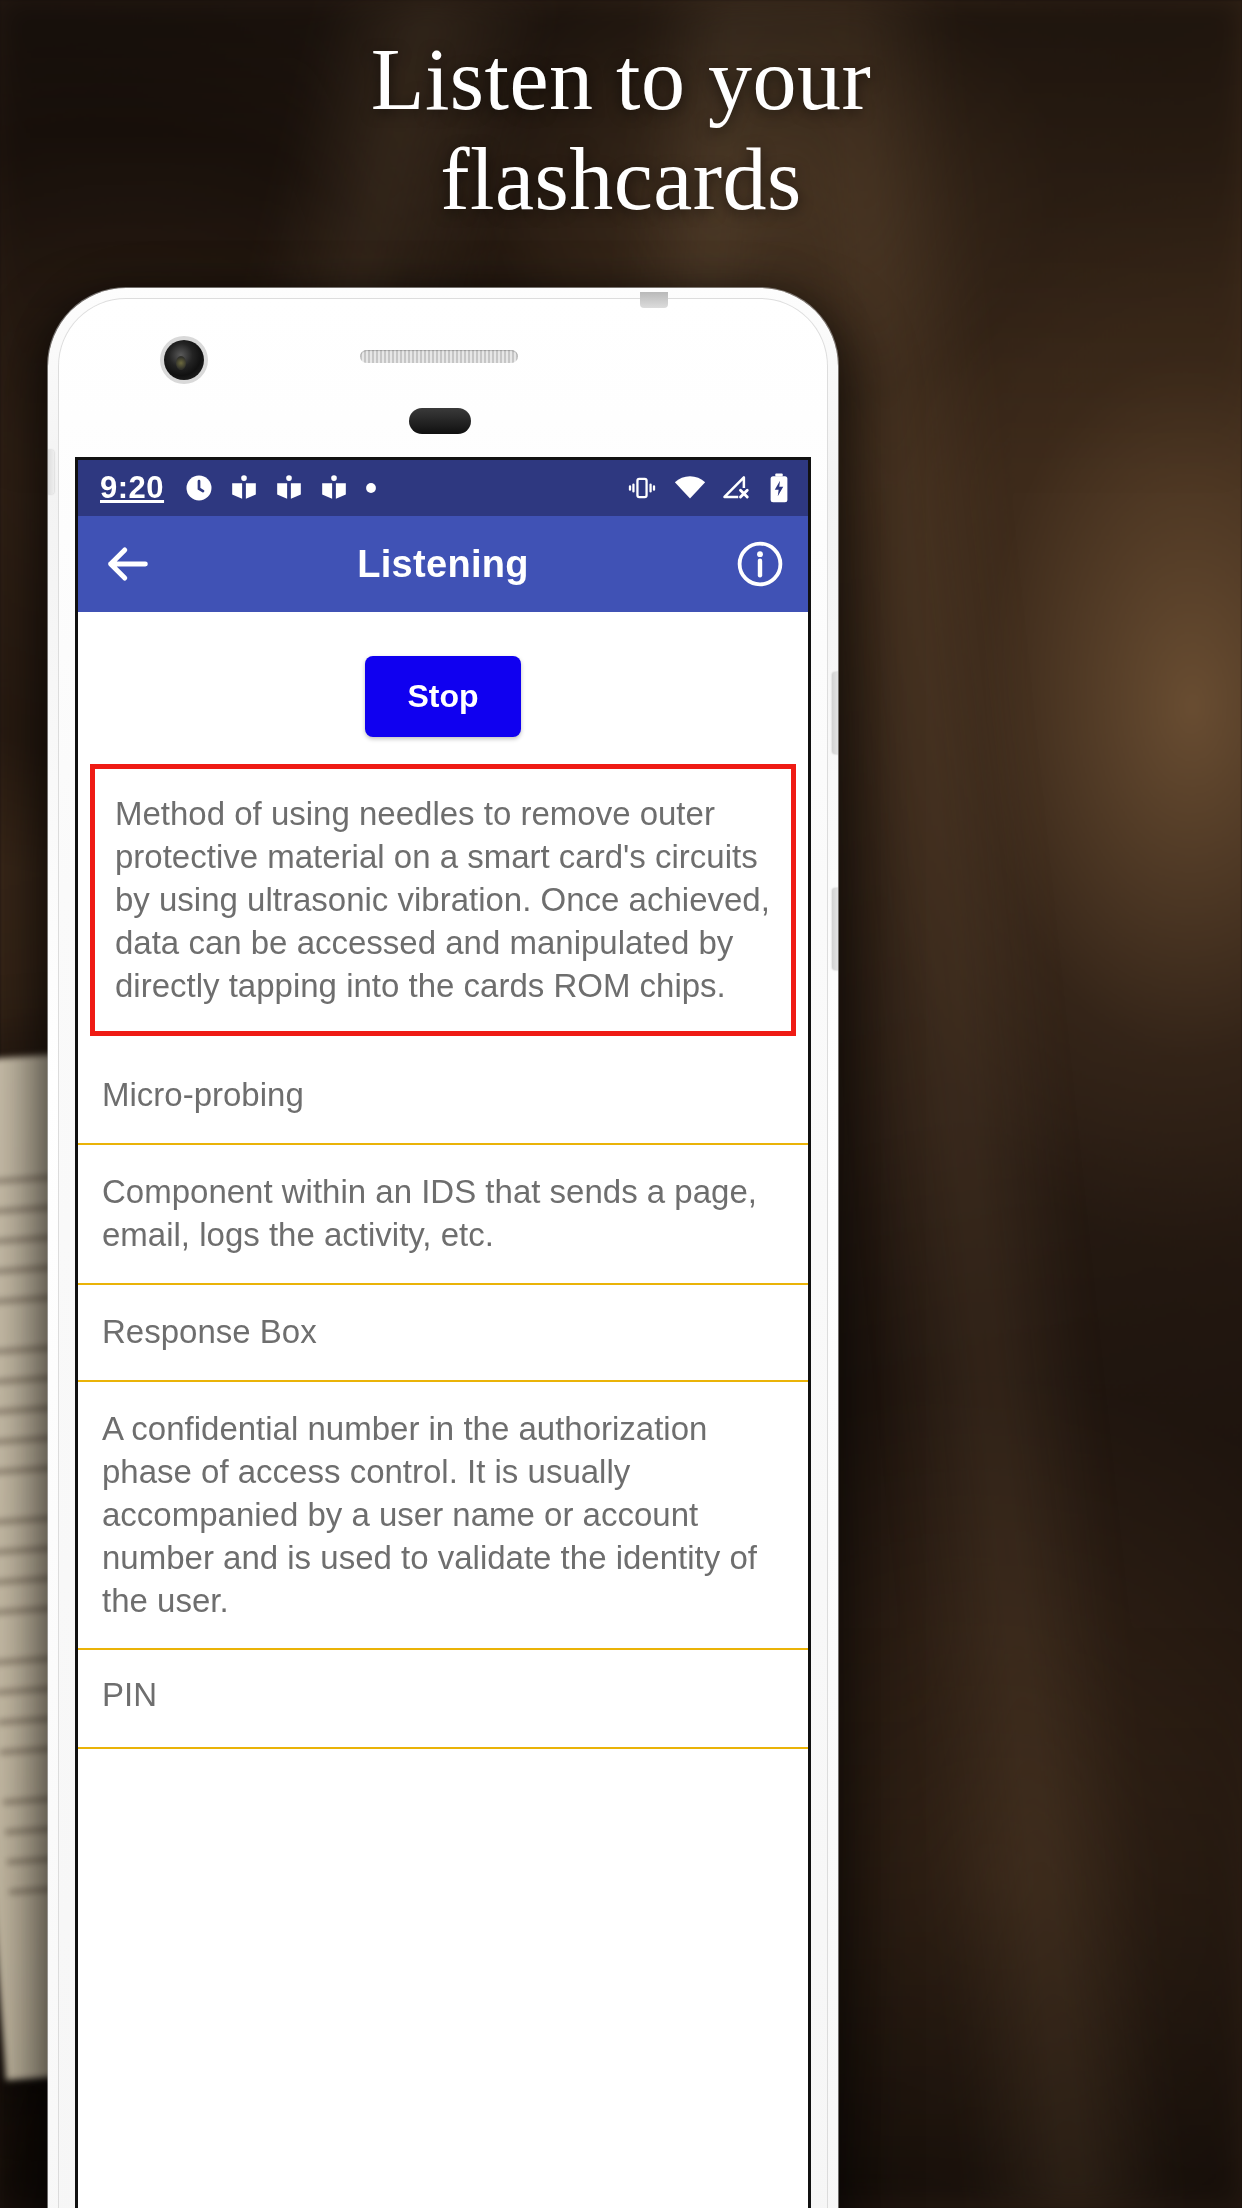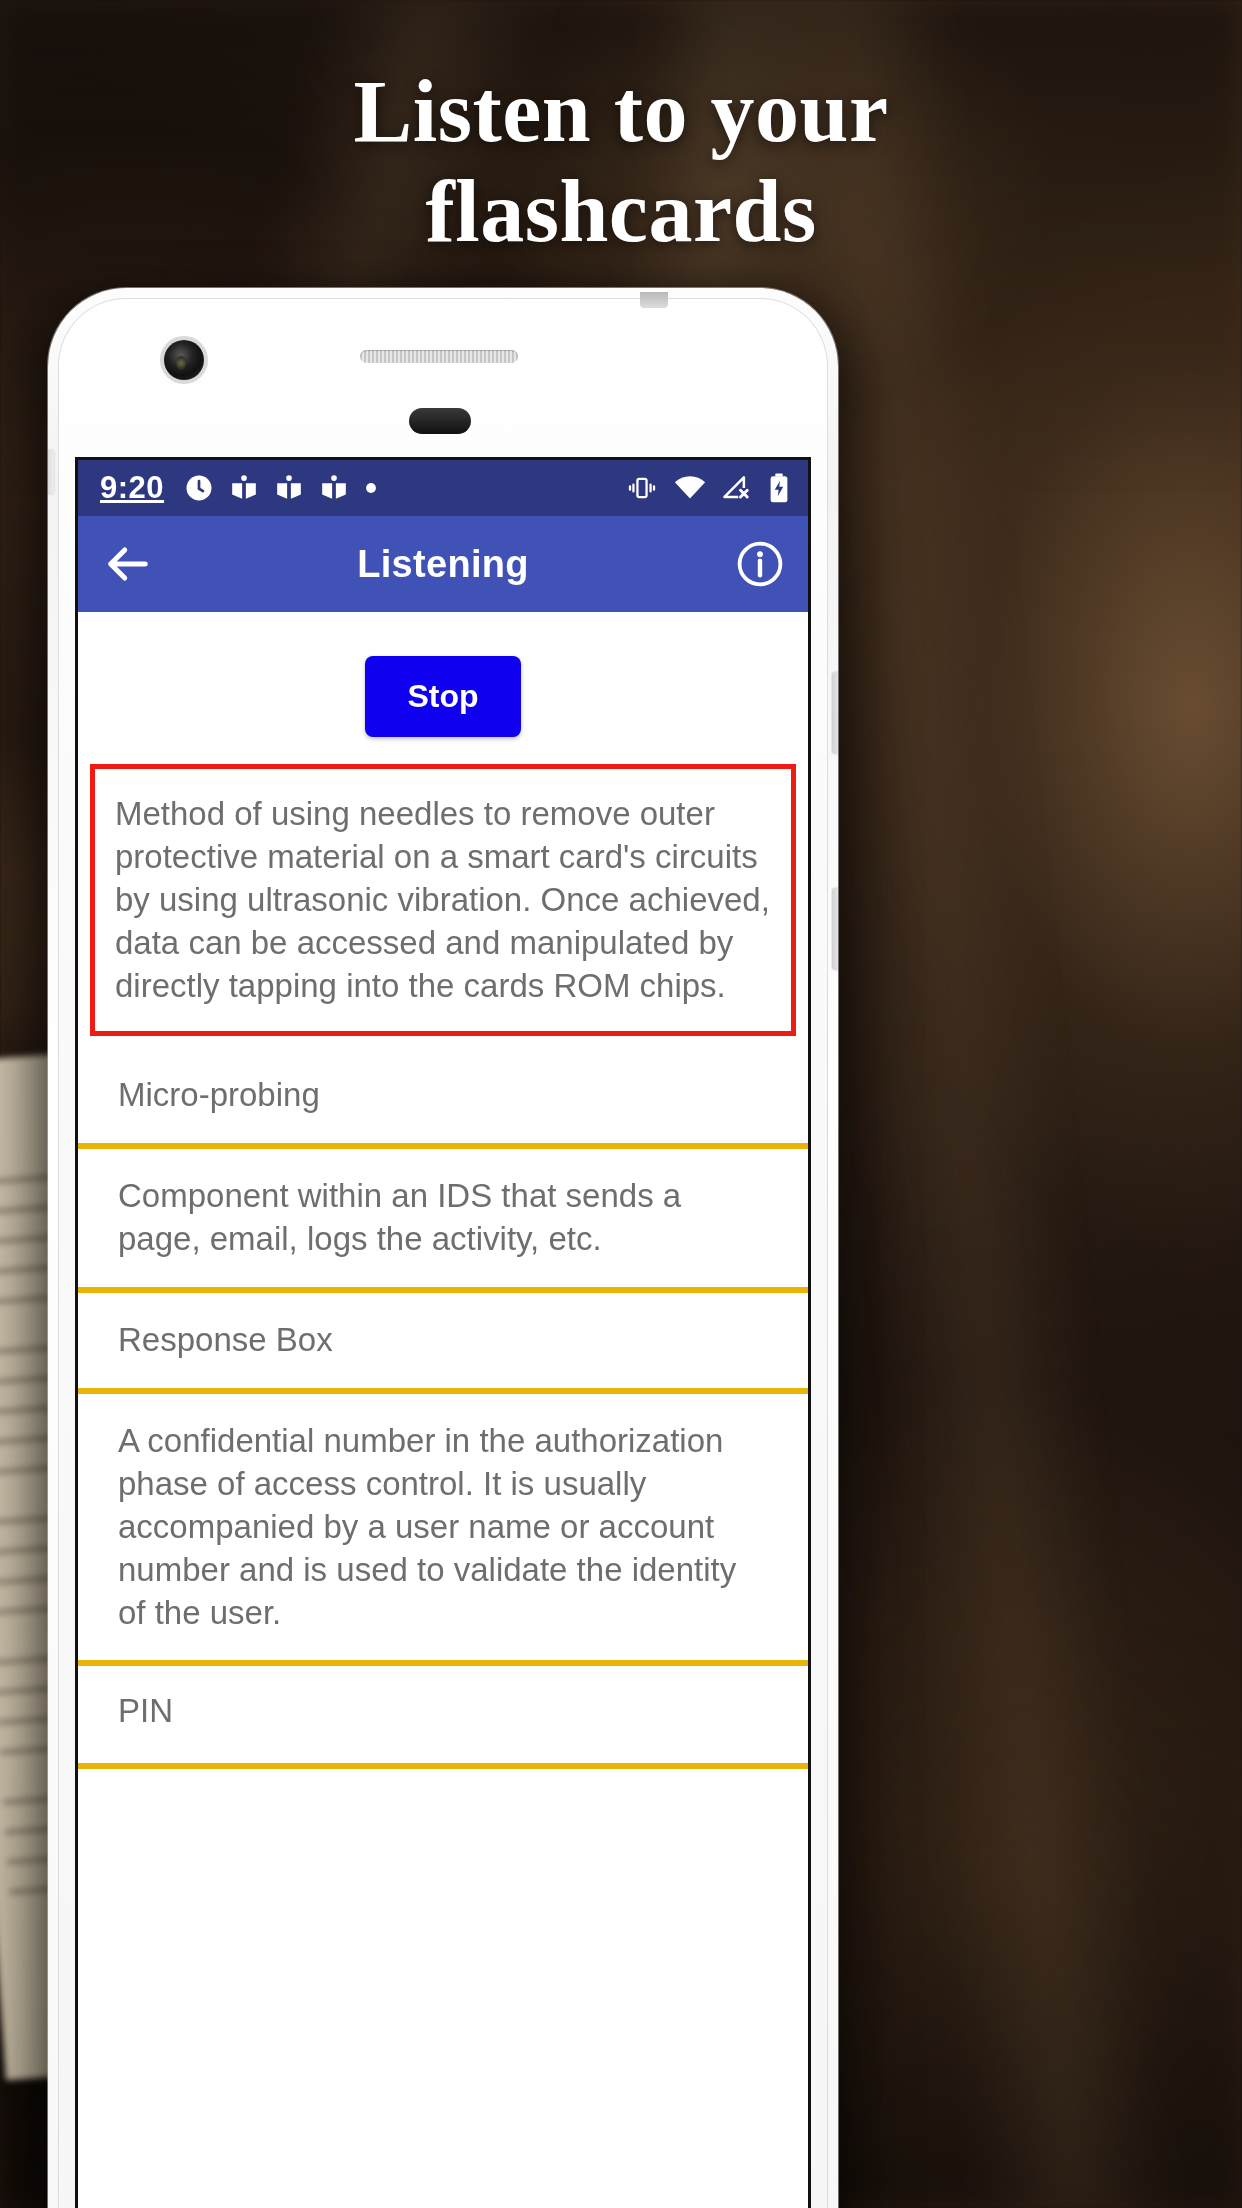--- a/index.html
+++ b/index.html
@@ -43,24 +43,24 @@
     box-shadow:0 0 60px 20px rgba(0,0,0,0.35);
   }
   #bg-book .ln {
     position:absolute; left:16px; right:20px; height:5px;
     background:rgba(70,58,44,0.45);
     border-radius:2px;
   }
 
   
   #headline {
-    position:absolute; top:64px; left:0; width:1242px;
+    position:absolute; top:32px; left:0; width:1242px;
     text-align:center;
     font-family:"Liberation Serif", "DejaVu Serif", serif;
-    font-weight:700;
+    font-weight:400;
     font-size:88px;
     line-height:1.08;
     color:#ffffff;
     letter-spacing:0.5px;
     text-shadow:0 3px 14px rgba(0,0,0,0.55);
     z-index:5;
   }
   #headline .l2 { display:block; margin-top:5px; }
 
   
@@ -181,25 +181,25 @@
     min-width:100px;
     cursor:pointer;
     font-family:"Liberation Sans", sans-serif;
     box-shadow:0 2px 4px rgba(0,0,0,0.25);
     margin-top:28px;
   }
 
   
   #card-list { padding:0; }
   .card-row {
-    padding:26px 40px;
+    padding:26px 24px;
     font-size:33px;
     line-height:1.30;
     color:#6e6e6e;
-    border-bottom:6px solid #eab308;
+    border-bottom:2px solid #eab308;
     background:#fff;
   }
   .card-row.active {
     border:5px solid #ef1b14;
     padding:24px 20px;
     margin:12px;
   }
   .card-row.tight { padding-top:24px; padding-bottom:30px; }
 </style>
 </head>

